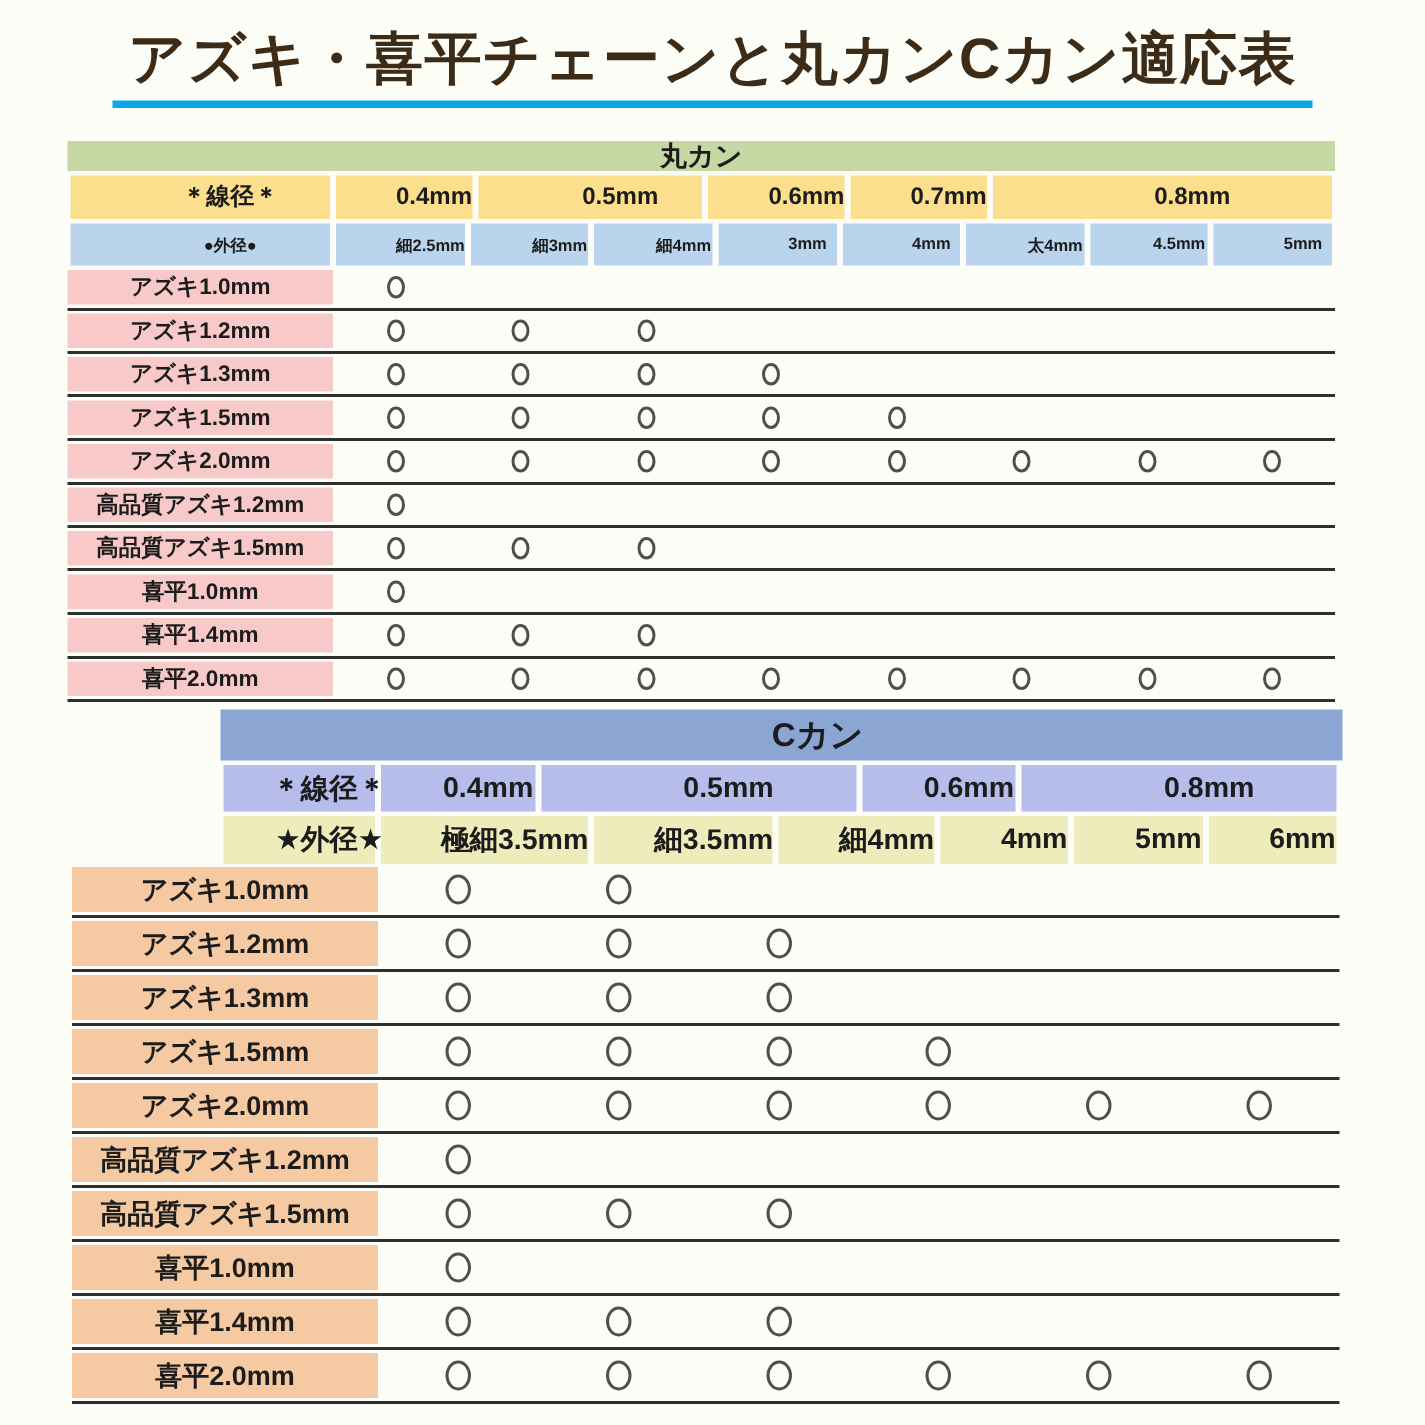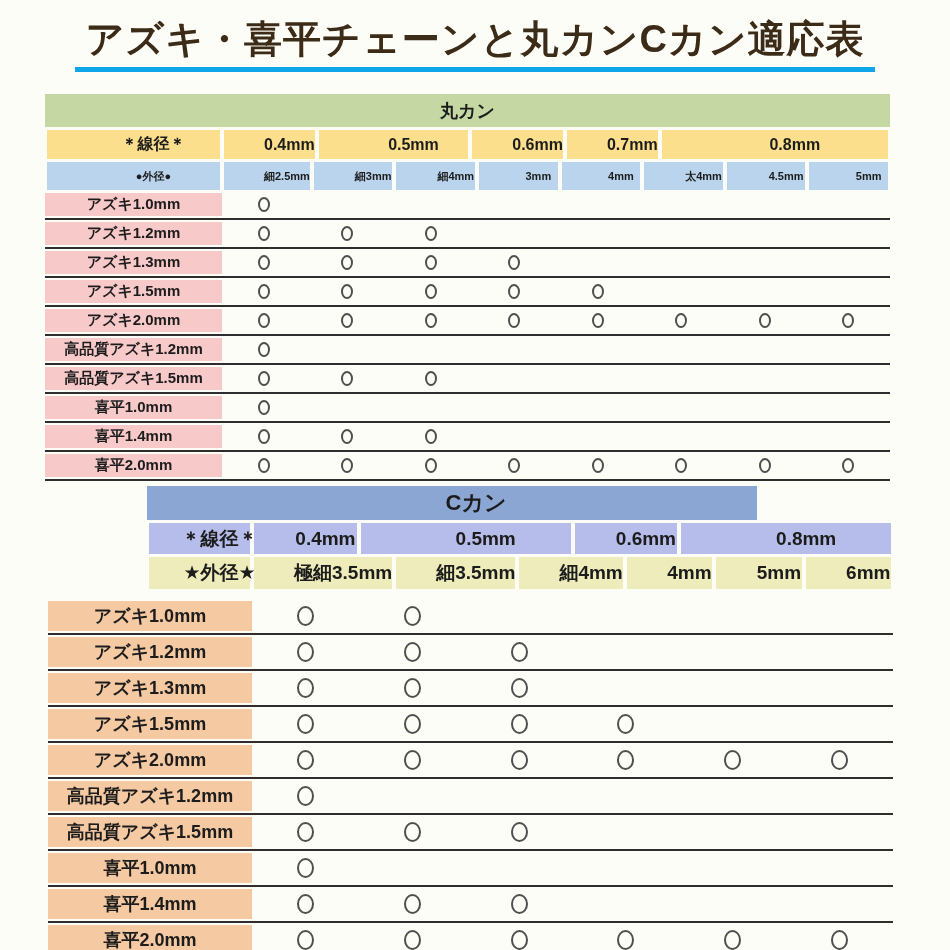--- a/index.html
+++ b/index.html
@@ -23,43 +23,43 @@
     margin:0 2px; display:flex; align-items:center; justify-content:center;
     font-weight:bold; white-space:nowrap;padding-left:40px;
   }
   .mcell { display:flex; align-items:center; justify-content:center; }
   .rlabel { display:flex; align-items:center; justify-content:center; font-weight:bold;text-align:center; }
   .mark { border-radius:50%; background:transparent; }
   .sep { height:6px; background:linear-gradient(to bottom, transparent 2px, #2e2e2e 2px, #2e2e2e 4px, transparent 4px); }
   
   .t1 { margin:22px 0 0 45px; width:845px; }
   .t1-title {
-    height:33px; background:#c5d8a3; margin-bottom:3px;
+    height:20px; background:#c5d8a3; margin-bottom:3px;
     display:flex; align-items:center; justify-content:center;
     font-size:18px; font-weight:bold;
   }
   .t1-grid { display:grid; grid-template-columns:177px repeat(8,1fr); }
   .t1-wire { height:29px; margin-bottom:3px; font-size:16px; }
   .t1-wire .hcell { background:#fbdf8d; }
   .t1-od { height:28px; margin-bottom:3px; font-size:11px; }
   .t1-od .hcell { background:#b9d4ec; }
   .trow1 { display:grid; grid-template-columns:177px repeat(8,1fr); height:23px; font-size:15px; }
   .trow1 .rlabel { background:#f8c9c9; }
   .mark1 { width:12px; height:15px; border:2px solid #4f4f4f; }
   
   .t2 { margin:3px 0 0 48px; width:845px; }
   .t2-title {
-    height:34px; background:#8ba6d3; margin:0 0 3px 99px; width:610px;
+    height:34px; background:#8ba6d3; margin:0 0 3px 99px; width:748px;
     display:flex; align-items:center; justify-content:center;
     font-size:22px; font-weight:bold;padding-left:48px;
   }
   .t2-hdr { display:grid; grid-template-columns:105px repeat(6,1fr); margin-left:99px; width:746px; }
   .t2-wire { height:31px; margin-bottom:3px; font-size:19px; }
   .t2-wire .hcell { background:#b6bdea; }
-  .t2-od { height:32px; margin-bottom:12px; font-size:19px; }
+  .t2-od { height:32px; margin-bottom:2px; font-size:19px; }
   .t2-od .hcell { background:#edecba; }
   .trow2 { display:grid; grid-template-columns:204px repeat(6,1fr); height:30px; font-size:18px; }
   .trow2 .rlabel { background:#f5c9a2; }
   .mark2 { width:17px; height:20px; border:2px solid #4f4f4f; }
 </style>
 </head>
 <body>
 
 <div class="title-wrap">
   <h1 class="page-title">アズキ・喜平チェーンと丸カンCカン適応表</h1>

